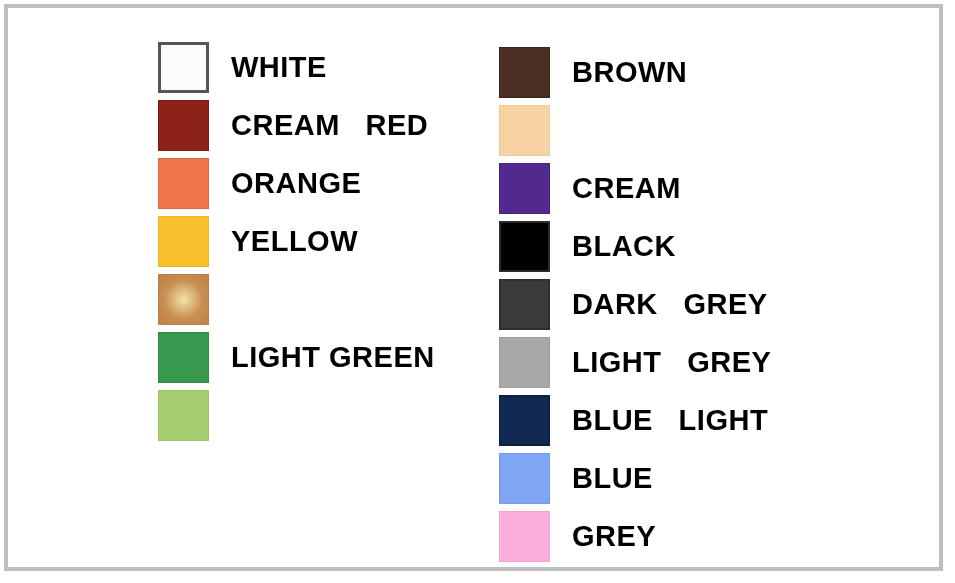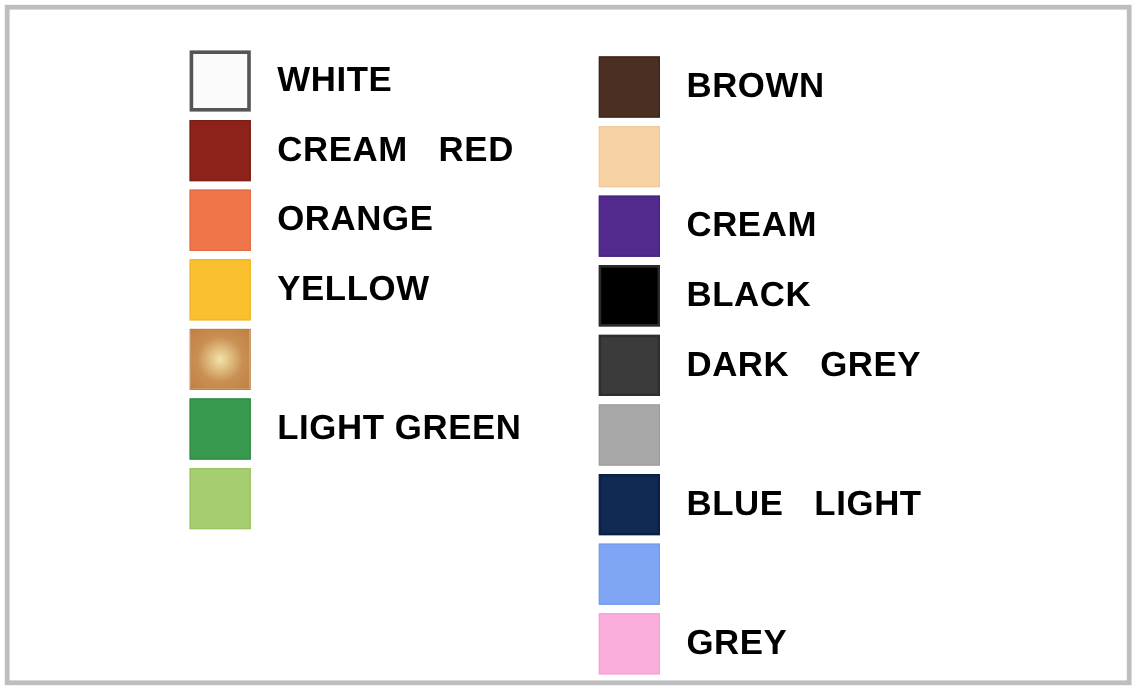--- a/index.html
+++ b/index.html
@@ -108,27 +108,29 @@
       <div class="legend-row">
         <div class="swatch" style="background: rgb(0, 0, 0); border: 2px solid rgb(43, 43, 43);"></div>
         <div class="swatch-label">BLACK</div>
       </div>
       <div class="legend-row">
         <div class="swatch" style="background: rgb(59, 59, 59); border: 2px solid rgb(46, 46, 46);"></div>
         <div class="swatch-label">DARK   GREY</div>
       </div>
       <div class="legend-row">
         <div class="swatch" style="background: rgb(168, 168, 168); border: 1px solid rgb(157, 157, 157);"></div>
+        <div class="swatch-label">LIGHT   GREY</div>
       </div>
       <div class="legend-row">
         <div class="swatch" style="background: rgb(16, 42, 84); border: 2px solid rgb(12, 32, 69);"></div>
         <div class="swatch-label">BLUE   LIGHT</div>
       </div>
       <div class="legend-row">
         <div class="swatch" style="background: rgb(127, 166, 245); border: 1px solid rgb(116, 154, 234);"></div>
+        <div class="swatch-label">BLUE</div>
       </div>
       <div class="legend-row">
         <div class="swatch" style="background: rgb(251, 174, 220); border: 1px solid rgb(241, 164, 210);"></div>
         <div class="swatch-label">GREY</div>
       </div>
     </div>
 
   </div>
 </div>
 

